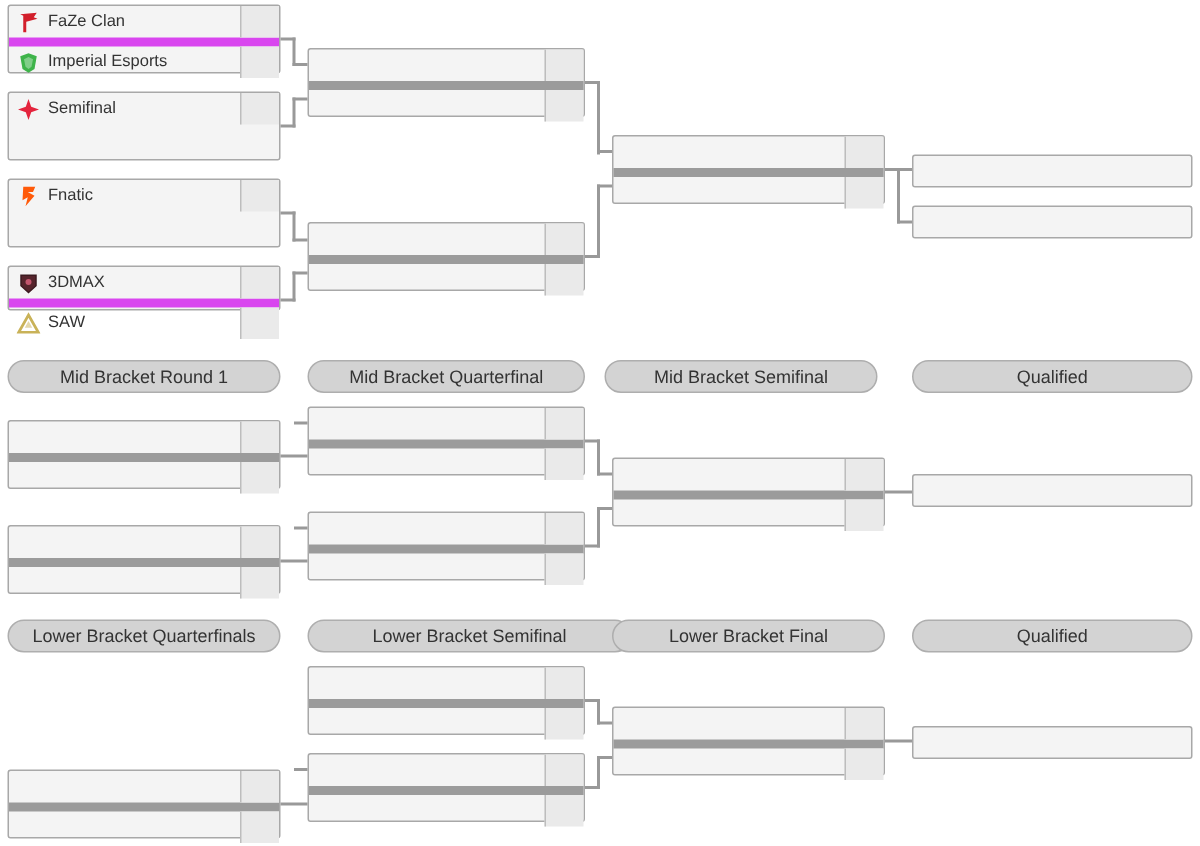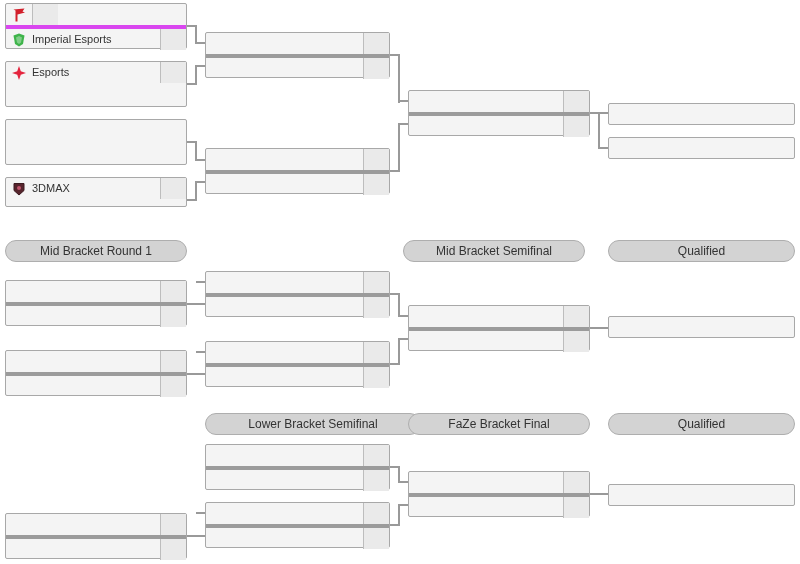--- a/index.html
+++ b/index.html
@@ -1,21 +1,21 @@
 <!DOCTYPE html>
 <html><head>
 <meta charset="utf-8">
 <style>
   html,body{margin:0;padding:0;background:#fff;}
   #stage{position:relative;width:800px;height:564px;background:#fff;overflow:hidden;
          font-family:"Liberation Sans",sans-serif;}
   .match{position:absolute;box-sizing:border-box;border:1px solid #a8a8a8;background:#f4f4f4;
          border-radius:2px;}
   .row{display:flex;align-items:center;height:21px;}
-  .row + .row{border-top:4px solid #d946ef;justify-content:space-between;}
+  .row + .row{border-top:6px solid #d946ef;justify-content:space-between;}
   .match.empty .row + .row{border-top-color:#9b9b9b;}
   .logo{width:26px;height:21px;display:flex;align-items:center;justify-content:center;flex:0 0 26px;}
   .tname{flex:1;font-size:11px;color:#333;white-space:nowrap;overflow:hidden;line-height:21px;}
   .score{width:25px;flex:0 0 25px;align-self:stretch;border-left:1px solid #bdbdbd;background:#eaeaea;}
   .qbox{position:absolute;box-sizing:border-box;height:22px;border:1px solid #a8a8a8;
         background:#f4f4f4;border-radius:2px;}
   .hdr{position:absolute;box-sizing:border-box;height:22px;border:1px solid #aeaeae;background:#d3d3d3;
        font-size:12px;color:#333;text-align:center;line-height:20px;border-radius:11px;}
   .h{position:absolute;height:2px;background:#999;}
   .v{position:absolute;width:2px;background:#999;}
@@ -25,20 +25,21 @@
 
 <div id="stage">
 
   <div class="match teams" style="left:5px;top:3px;width:182px;height:46px">
     <div class="row">
       <span class="logo">
         <svg width="16" height="16" viewBox="0 0 16 16">
             <path d="M2.5 2.5 L13.5 1.5 L11.5 4.5 L14 5.5 L6.5 7.5 L6.5 14.5 L4.5 14.5 L4.5 3.5 Z" fill="#d21f2b"></path>
           </svg>
       </span>
+      <span class="tname">FaZe Clan</span>
       <span class="score"></span>
     </div>
     <div class="row">
       <span class="logo">
         <svg width="16" height="16" viewBox="0 0 16 16">
             <path d="M8 1.5 L13.5 3.5 L12 12 L8 14.5 L4 12 L2.5 3.5 Z" fill="#3eb44a"></path>
             <path d="M8 4 L11 5.5 L10 10.5 L8 12 L6 10.5 L5 5.5 Z" fill="#ffffff" opacity="0.35"></path>
           </svg>
       </span>
       <span class="tname">Imperial Esports</span>
@@ -46,37 +47,56 @@
     </div>
   </div>
 
   <div class="match teams" style="left:5px;top:61px;width:182px;height:46px">
     <div class="row">
       <span class="logo">
         <svg width="16" height="16" viewBox="0 0 16 16">
             <path d="M8 1 L9.8 6.2 L15 8 L9.8 9.8 L8 15 L6.2 9.8 L1 8 L6.2 6.2 Z" fill="#e4243d"></path>
           </svg>
       </span>
-      <span class="tname">Esports</span>
+      <span class="tname">Semifinal</span>
       <span class="score"></span>
     </div>
   </div>
 
   <div class="match teams" style="left:5px;top:119px;width:182px;height:46px">
+    <div class="row">
+      <span class="logo">
+        <svg width="16" height="16" viewBox="0 0 16 16">
+            <path d="M4.5 1.5 L12.5 1.5 L11 5 L7.5 5 L12 7.5 L6 14.5 L7.5 8.5 L4 10.5 Z" fill="#ff5a09"></path>
+          </svg>
+      </span>
+      <span class="tname">Fnatic</span>
+      <span class="score"></span>
+    </div>
   </div>
 
   <div class="match teams" style="left:5px;top:177px;width:182px;height:30px">
     <div class="row">
       <span class="logo">
         <svg width="16" height="16" viewBox="0 0 16 16">
             <path d="M3 2.5 h10 v7 l-5 4.5 -5 -4.5 z" fill="#56242c" stroke="#3c1a20"></path>
             <circle cx="8" cy="7" r="2" fill="#c2556d"></circle>
           </svg>
       </span>
       <span class="tname">3DMAX</span>
+      <span class="score"></span>
+    </div>
+    <div class="row">
+      <span class="logo">
+        <svg width="16" height="16" viewBox="0 0 16 16">
+            <path d="M8 2 L14.5 13.5 L1.5 13.5 Z" fill="none" stroke="#c9b258" stroke-width="1.8"></path>
+            <path d="M8 6 L10.5 10.5 L5.5 10.5 Z" fill="#c9b258" opacity="0.5"></path>
+          </svg>
+      </span>
+      <span class="tname">SAW</span>
       <span class="score"></span>
     </div>
   </div>
 
   <div class="match empty" style="left:205px;top:32px;width:185px;height:46px">
     <div class="row">
         <span class="tname"></span>
         <span class="score"></span>
       </div>
     <div class="row">
@@ -123,20 +143,21 @@
   <div class="v" style="left:398px;top:54px;height:49px"></div>
   <div class="h" style="left:398px;top:100px;width:10px"></div>
   <div class="h" style="left:390px;top:170px;width:10px"></div>
   <div class="v" style="left:398px;top:123px;height:49px"></div>
   <div class="h" style="left:398px;top:123px;width:10px"></div>
   <div class="h" style="left:590px;top:112px;width:18px"></div>
   <div class="v" style="left:598px;top:112px;height:37px"></div>
   <div class="h" style="left:598px;top:147px;width:10px"></div>
 
   <div class="hdr" style="left:5px;top:240px;width:182px">Mid Bracket Round 1</div>
+  <div class="hdr" style="left:205px;top:240px;width:185px">Mid Bracket Quarterfinal</div>
   <div class="hdr" style="left:403px;top:240px;width:182px">Mid Bracket Semifinal</div>
   <div class="hdr" style="left:608px;top:240px;width:187px">Qualified</div>
 
   <div class="match empty" style="left:5px;top:280px;width:182px;height:46px">
     <div class="row">
         <span class="tname"></span>
         <span class="score"></span>
       </div>
     <div class="row">
         <span class="tname"></span>
@@ -190,22 +211,23 @@
   <div class="h" style="left:196px;top:351px;width:9px"></div>
   <div class="h" style="left:187px;top:373px;width:18px"></div>
   <div class="h" style="left:390px;top:293px;width:10px"></div>
   <div class="v" style="left:398px;top:293px;height:24px"></div>
   <div class="h" style="left:398px;top:315px;width:10px"></div>
   <div class="h" style="left:390px;top:363px;width:10px"></div>
   <div class="v" style="left:398px;top:338px;height:27px"></div>
   <div class="h" style="left:398px;top:338px;width:10px"></div>
   <div class="h" style="left:590px;top:327px;width:18px"></div>
 
+  <div class="hdr" style="left:5px;top:413px;width:182px">Lower Bracket Quarterfinals</div>
   <div class="hdr" style="left:205px;top:413px;width:216px">Lower Bracket Semifinal</div>
-  <div class="hdr" style="left:408px;top:413px;width:182px">FaZe Bracket Final</div>
+  <div class="hdr" style="left:408px;top:413px;width:182px">Lower Bracket Final</div>
   <div class="hdr" style="left:608px;top:413px;width:187px">Qualified</div>
 
   <div class="match empty" style="left:5px;top:513px;width:182px;height:46px">
     <div class="row">
         <span class="tname"></span>
         <span class="score"></span>
       </div>
     <div class="row">
         <span class="tname"></span>
         <span class="score"></span>

